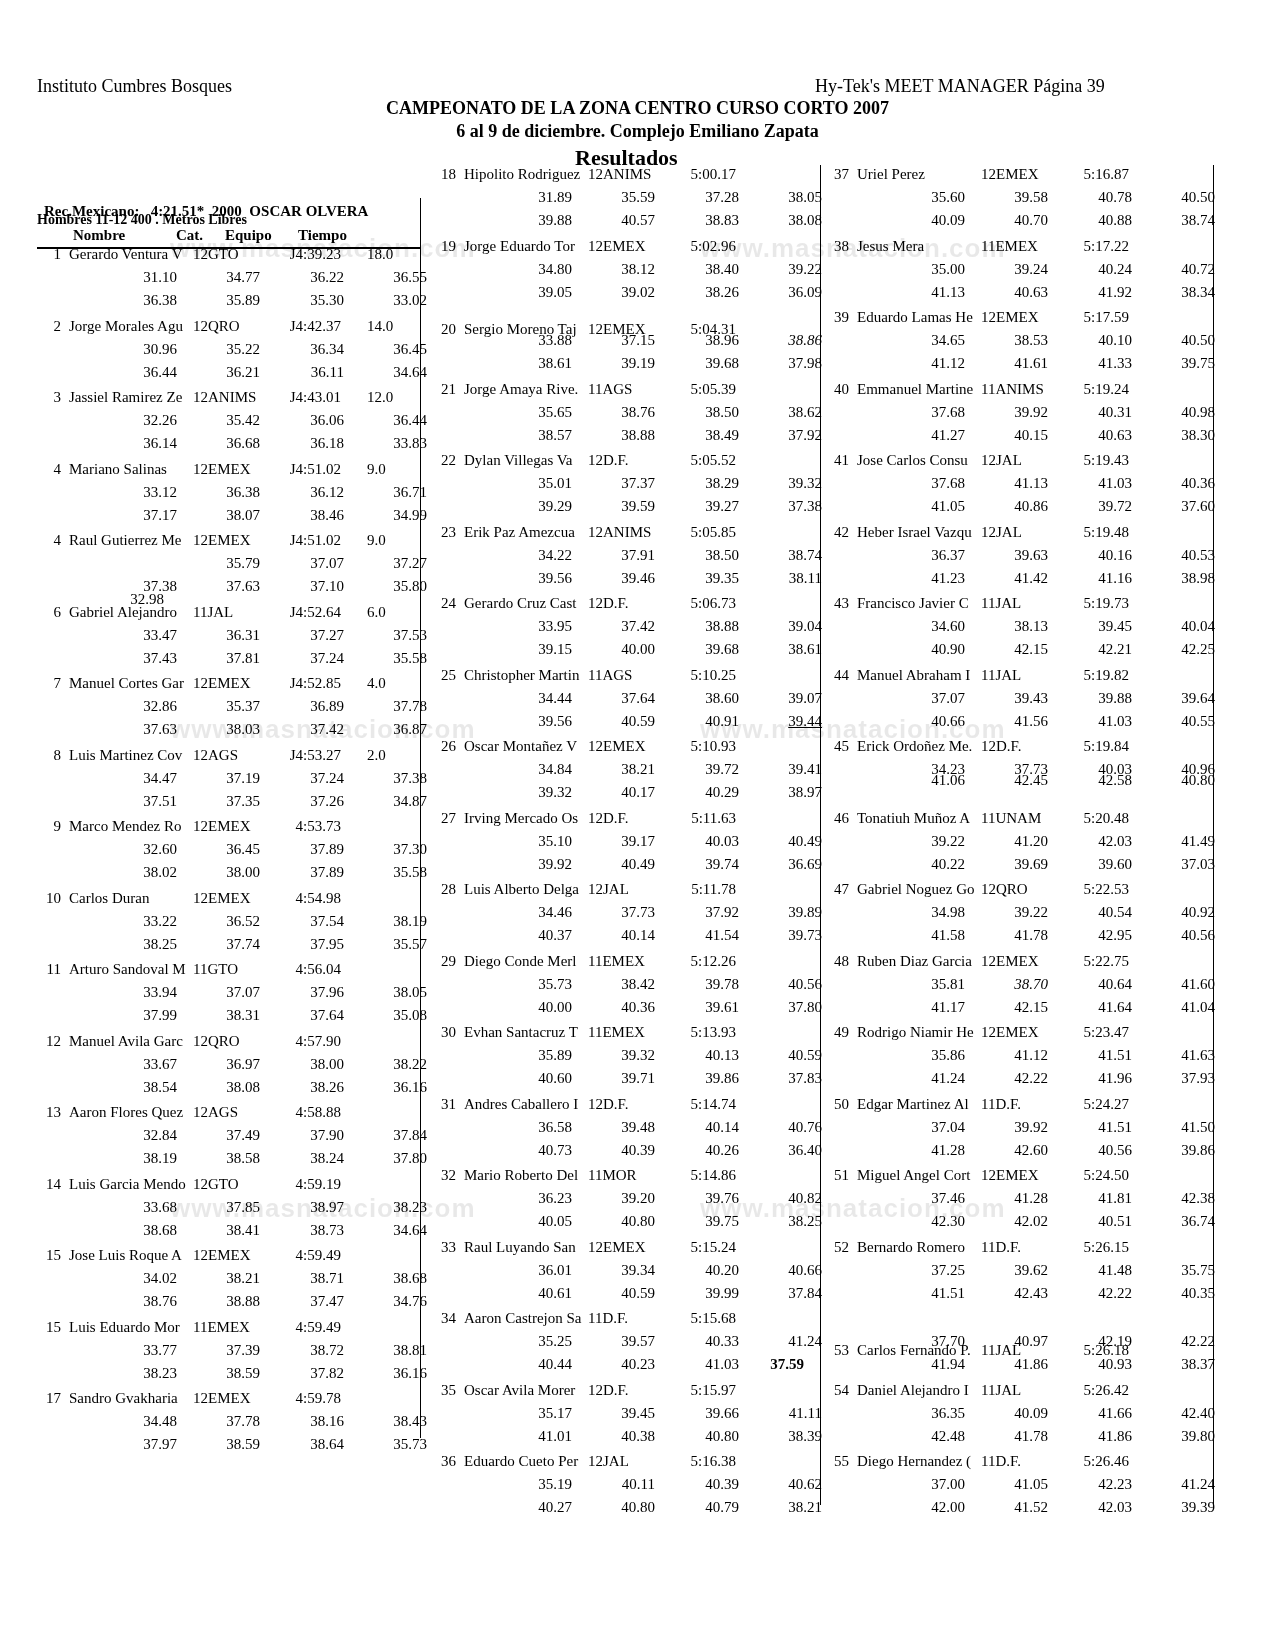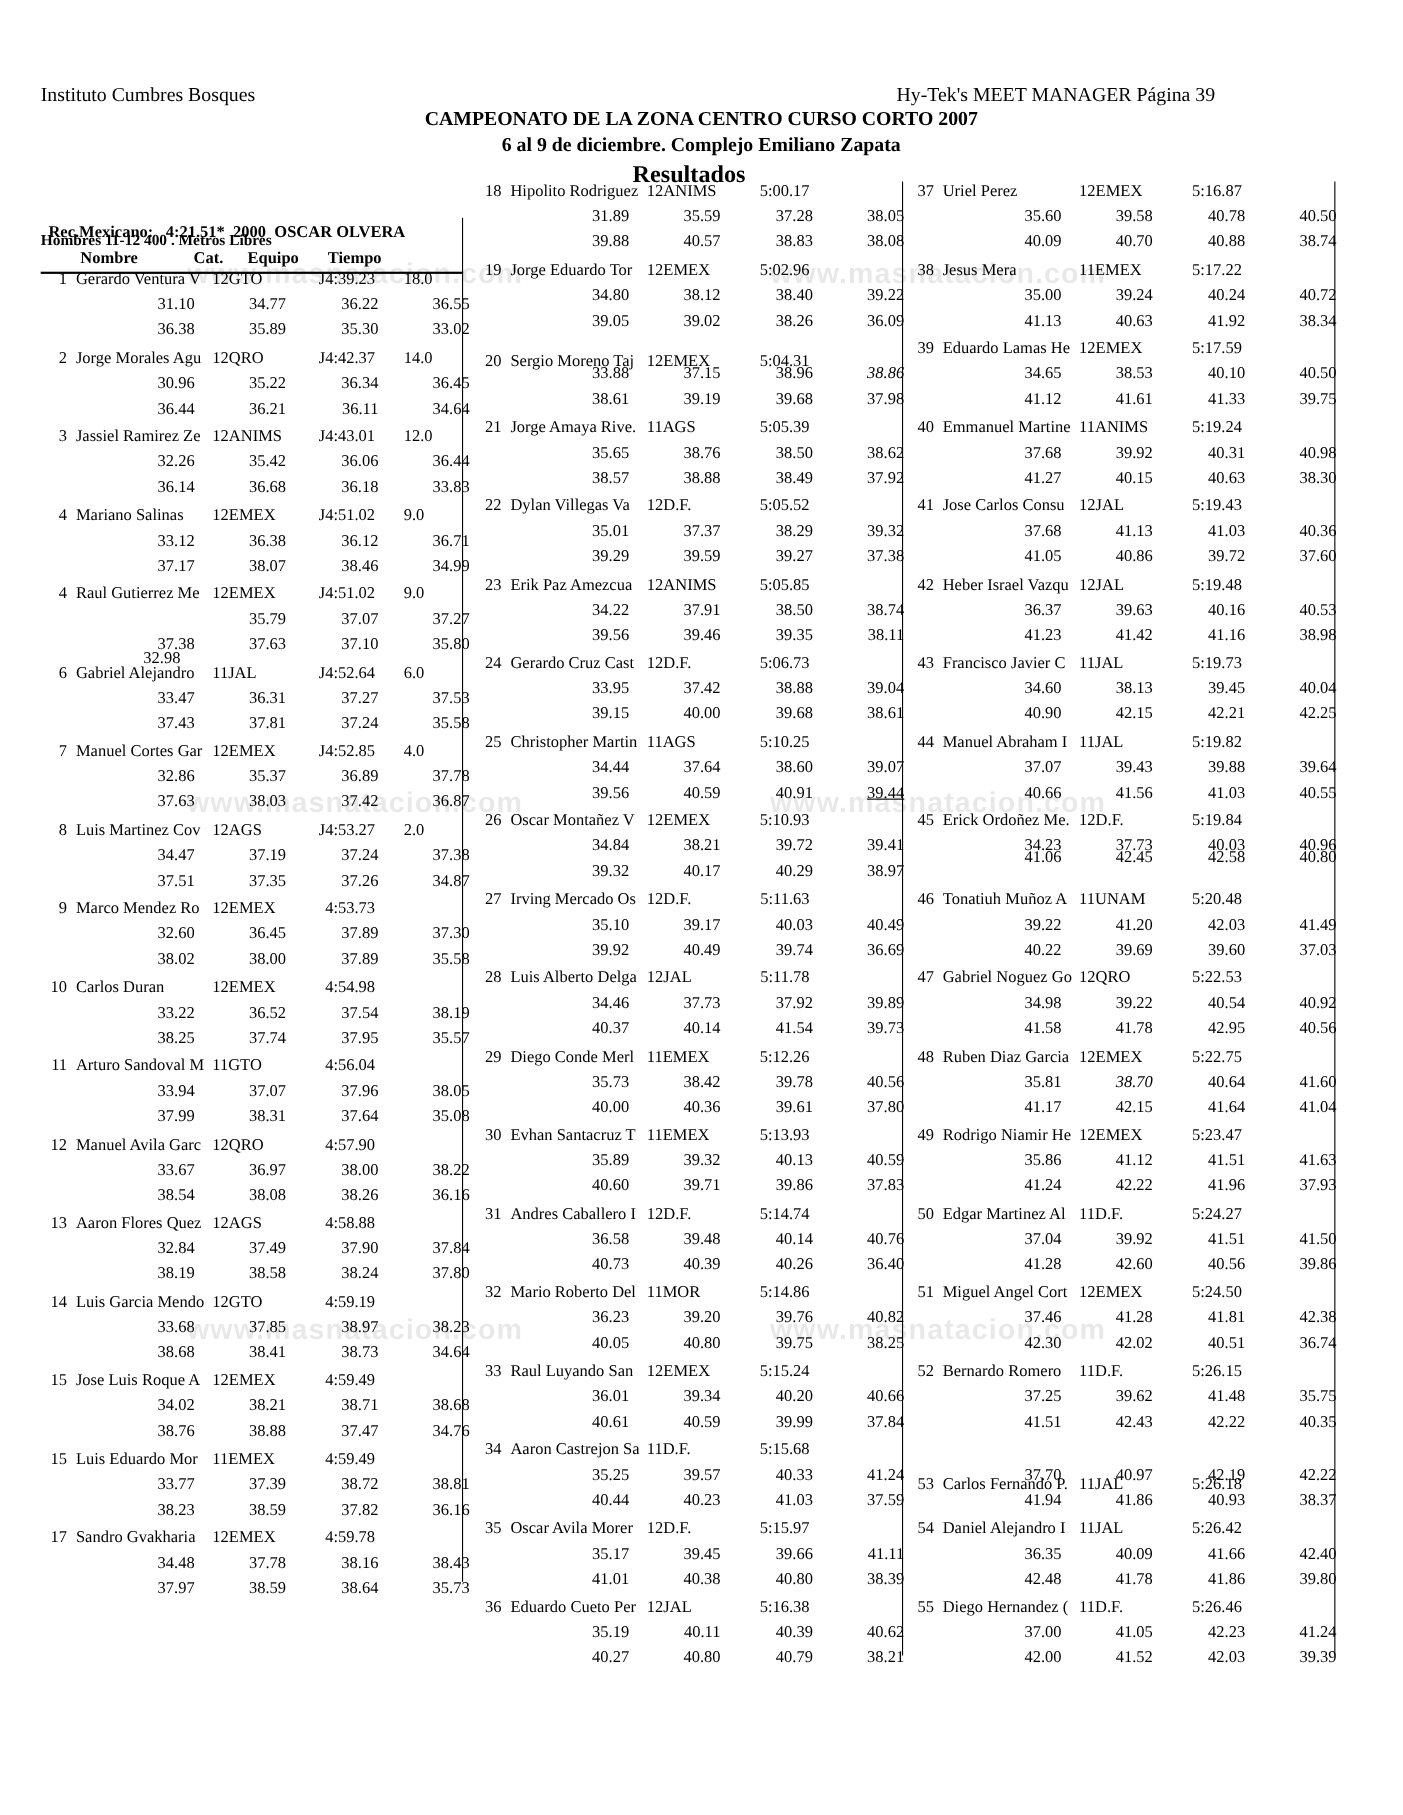--- a/index.html
+++ b/index.html
@@ -762,21 +762,21 @@
       <div class="row" style="top: 23px; width: 390px;">
         <span class="split" style="left: 80px;">35.25</span>
         <span class="split" style="left: 163px;">39.57</span>
         <span class="split" style="left: 247px;">40.33</span>
         <span class="split" style="left: 330px;">41.24</span>
       </div>
       <div class="row" style="top: 46px; width: 390px;">
         <span class="split" style="left: 80px;">40.44</span>
         <span class="split" style="left: 163px;">40.23</span>
         <span class="split" style="left: 247px;">41.03</span>
-        <span class="split" style="left: 330px;">37.59</span>
+        <span class="split" style="left: 312px; font-weight: bold;">37.59</span>
       </div>
     </div>
     <div class="entry">
       <div class="row" style="top: 0px; width: 385px;">
         <span class="place">35</span>
         <span class="name">Oscar Avila Morer</span>
         <span class="team"><span>12</span><span>D.F.</span></span>
         <span class="time">5:15.97</span>
         <span class="pts"></span>
       </div>

